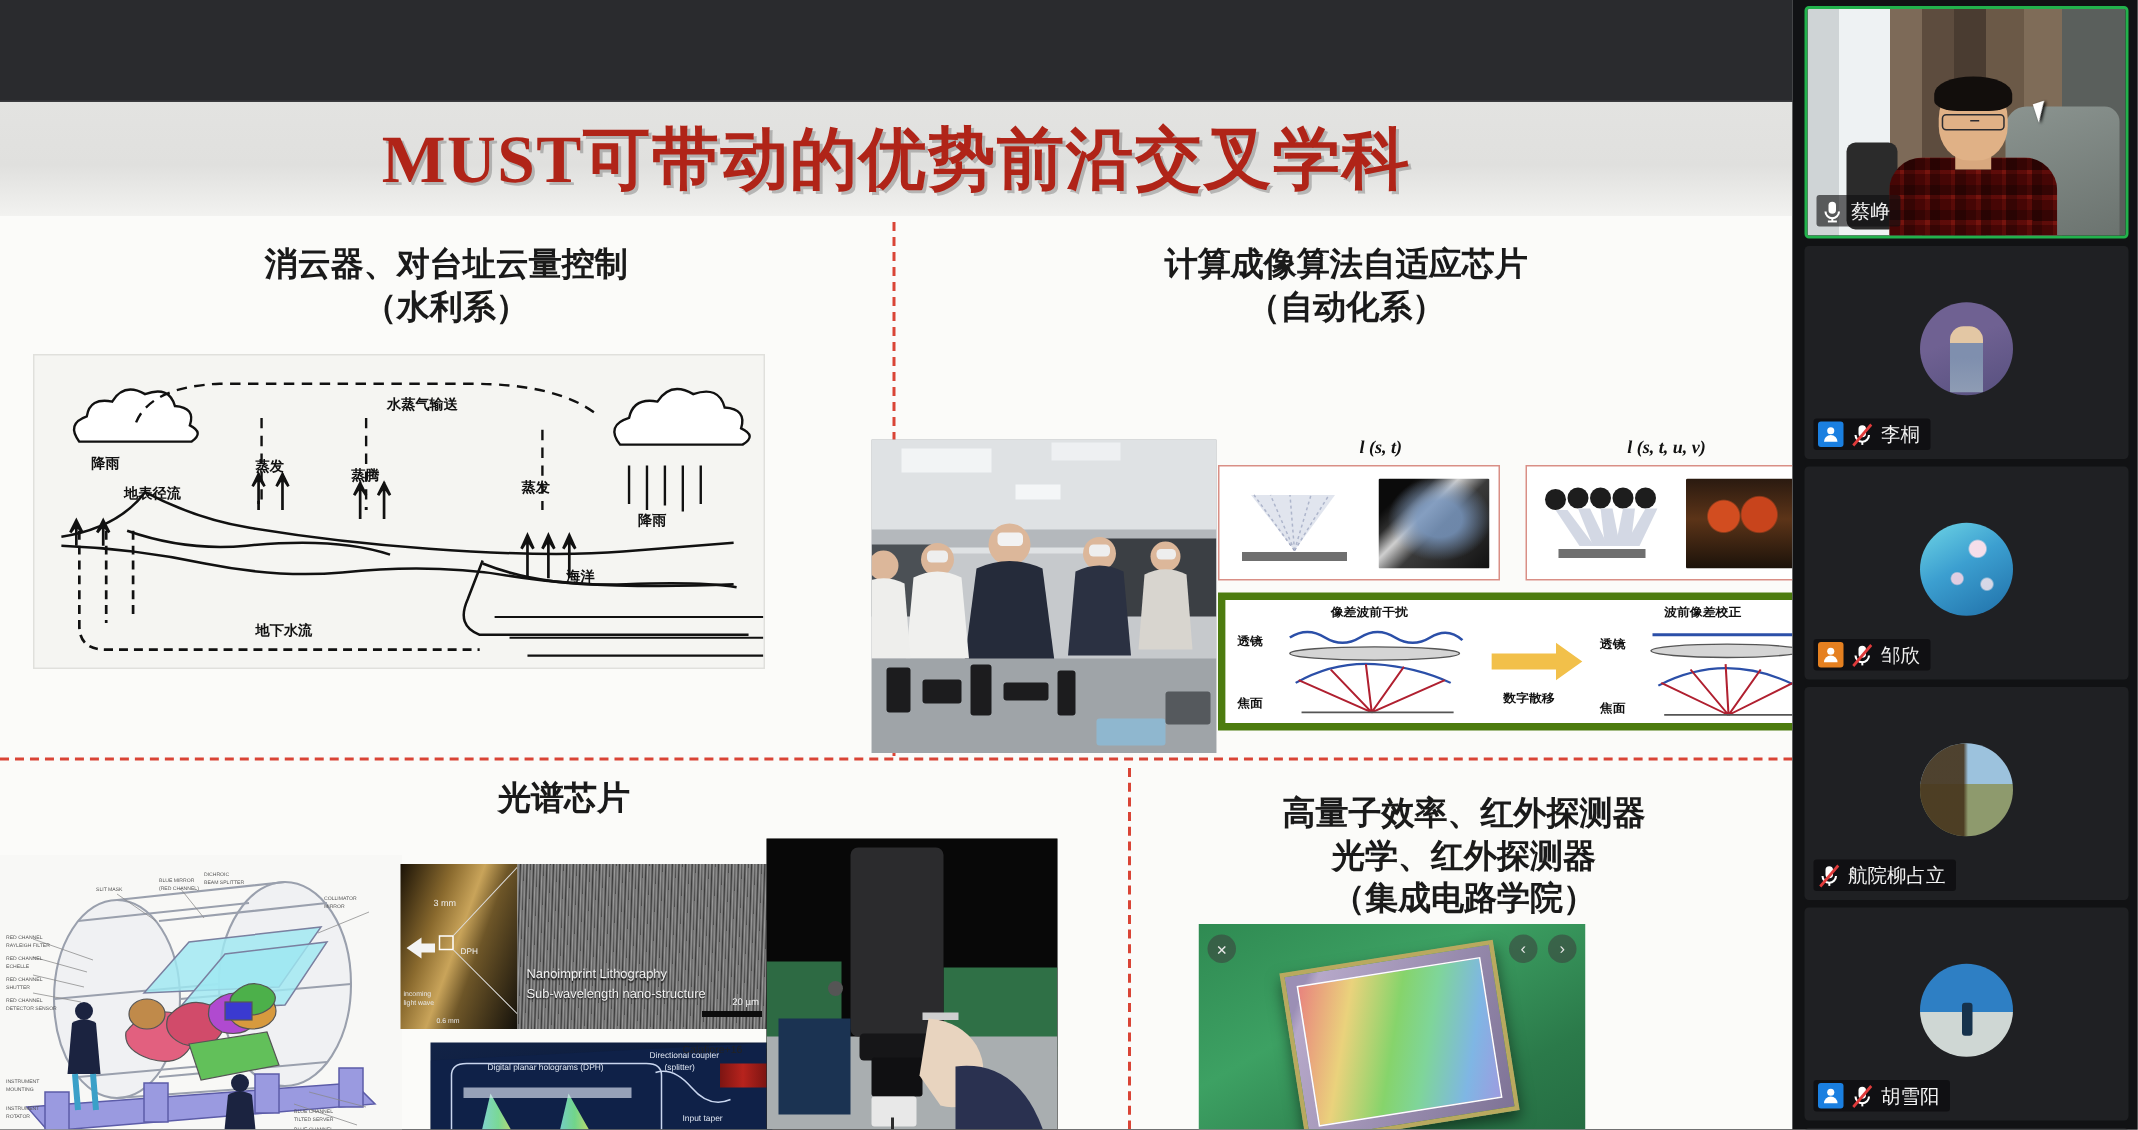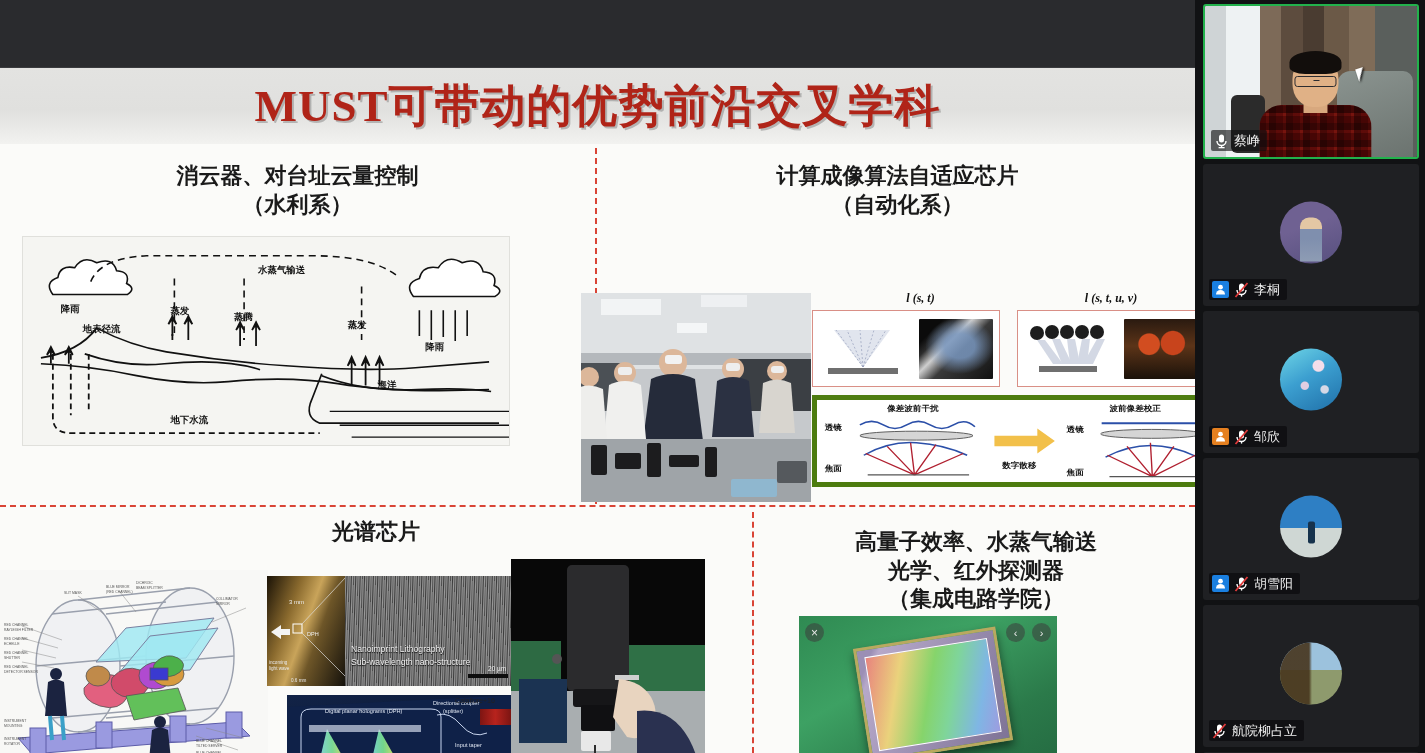--- a/index.html
+++ b/index.html
@@ -658,21 +658,21 @@
           <circle cx="46" cy="100" r="5" fill="#555"></circle>
           <path d="M108 120 q22 2 32 18 q10 18 -2 34 q-8 10 -22 6 l-14 -20 z" fill="#e8d4bf"></path>
           <path d="M126 152 q34 -4 52 28 q14 26 10 50 l-62 10 z" fill="#2a3150"></path>
           <path d="M84 186 v46" stroke="#2c2c2c" stroke-width="2" fill="none"></path>
           <rect x="18" y="228" width="36" height="18" rx="3" fill="#141416"></rect>
         </svg>
       </div>
 
       <div class="quad q4">
         <div class="q-head">
-          <div>高量子效率、水蒸气输送</div>
+          <div>高量子效率、红外探测器</div>
           <div>光学、红外探测器</div>
           <div>（集成电路学院）</div>
         </div>
         <div class="cmos-wrap">
           <div class="pcb"></div>
           <div class="die">
             <div class="die-inner"></div>
           </div>
           <div class="ov-btn ov-x">×</div>
           <div class="ov-btn ov-l">‹</div>
@@ -747,53 +747,53 @@
             <path d="M3 8 a4.5 4.5 0 0 0 9 0" stroke="#fff" stroke-width="1.4" fill="none"></path>
             <rect x="6.9" y="12" width="1.3" height="2.6" fill="#fff"></rect>
             <line x1="1.5" y1="15" x2="13.5" y2="1" stroke="#e03b3b" stroke-width="1.8"></line>
           </svg>
         </span>
         <span class="pname">邹欣</span>
       </div>
     </div>
 
     <div class="tile">
-      <div class="avatar-circle av-3"></div>
-      <div class="namebar">
-        <span class="pbadge blue">
-          <svg viewBox="0 0 17 17" width="13" height="13">
-            <circle cx="8.5" cy="5.4" r="3.1" fill="#fff"></circle>
-            <path d="M2.6 15 a5.9 5.9 0 0 1 11.8 0 z" fill="#fff"></path>
-          </svg>
-        </span>
-        <span class="mic">
-          <svg viewBox="0 0 15 16" width="15" height="16">
-            <rect x="5" y="1.5" width="5" height="8" rx="2.5" fill="#fff"></rect>
-            <path d="M3 8 a4.5 4.5 0 0 0 9 0" stroke="#fff" stroke-width="1.4" fill="none"></path>
-            <rect x="6.9" y="12" width="1.3" height="2.6" fill="#fff"></rect>
-            <line x1="1.5" y1="15" x2="13.5" y2="1" stroke="#e03b3b" stroke-width="1.8"></line>
-          </svg>
-        </span>
-        <span class="pname">胡雪阳</span>
-      </div>
-    </div>
-
-    <div class="tile">
       <div class="avatar-circle av-4"></div>
       <div class="namebar">
         <span class="mic">
           <svg viewBox="0 0 15 16" width="15" height="16">
             <rect x="5" y="1.5" width="5" height="8" rx="2.5" fill="#fff"></rect>
             <path d="M3 8 a4.5 4.5 0 0 0 9 0" stroke="#fff" stroke-width="1.4" fill="none"></path>
             <rect x="6.9" y="12" width="1.3" height="2.6" fill="#fff"></rect>
             <line x1="1.5" y1="15" x2="13.5" y2="1" stroke="#e03b3b" stroke-width="1.8"></line>
           </svg>
         </span>
         <span class="pname">航院柳占立</span>
       </div>
     </div>
 
     <div class="tile">
+      <div class="avatar-circle av-3"></div>
+      <div class="namebar">
+        <span class="pbadge blue">
+          <svg viewBox="0 0 17 17" width="13" height="13">
+            <circle cx="8.5" cy="5.4" r="3.1" fill="#fff"></circle>
+            <path d="M2.6 15 a5.9 5.9 0 0 1 11.8 0 z" fill="#fff"></path>
+          </svg>
+        </span>
+        <span class="mic">
+          <svg viewBox="0 0 15 16" width="15" height="16">
+            <rect x="5" y="1.5" width="5" height="8" rx="2.5" fill="#fff"></rect>
+            <path d="M3 8 a4.5 4.5 0 0 0 9 0" stroke="#fff" stroke-width="1.4" fill="none"></path>
+            <rect x="6.9" y="12" width="1.3" height="2.6" fill="#fff"></rect>
+            <line x1="1.5" y1="15" x2="13.5" y2="1" stroke="#e03b3b" stroke-width="1.8"></line>
+          </svg>
+        </span>
+        <span class="pname">胡雪阳</span>
+      </div>
+    </div>
+
+    <div class="tile">
       <div class="avatar-circle av-5"></div>
     </div>
 
   </div>
 </div>
 
 </body></html>

